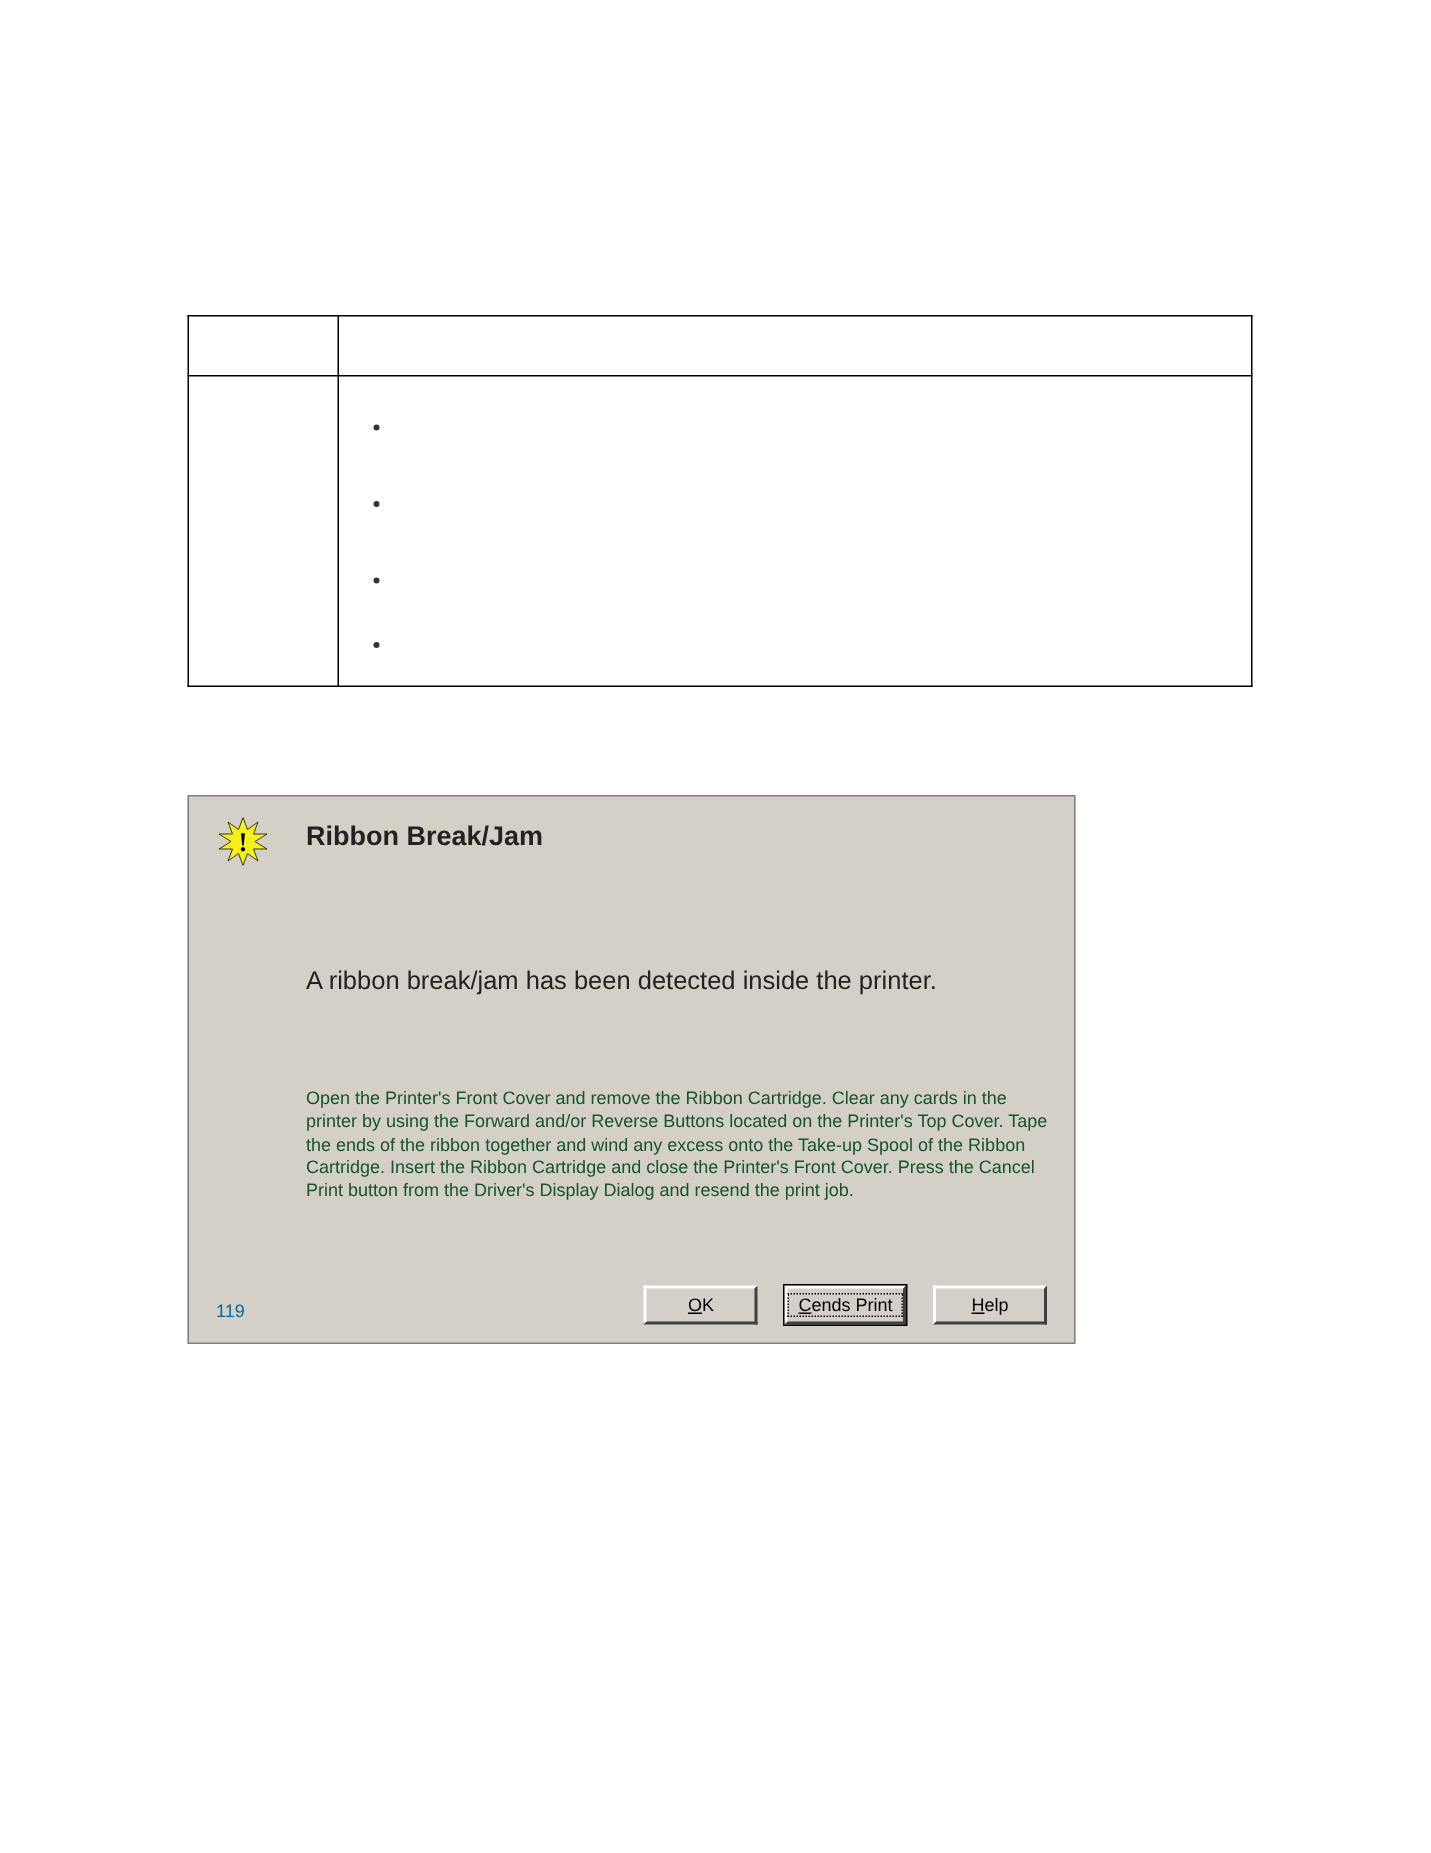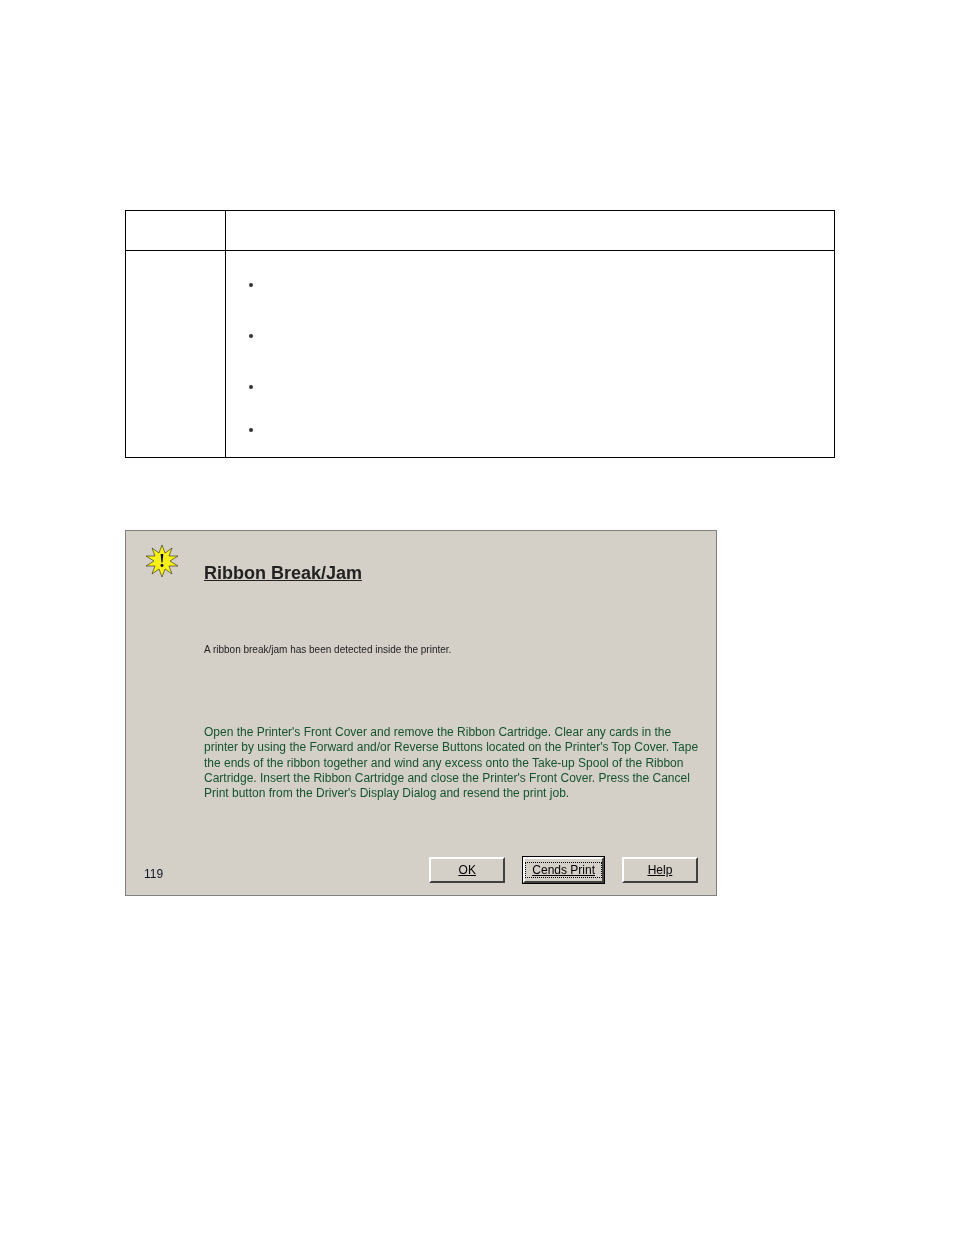--- a/index.html
+++ b/index.html
@@ -62,53 +62,52 @@
   .dlg-icon {
     position: absolute;
     left: 20px;
     top: 14px;
     width: 32px;
     height: 32px;
   }
   .dlg-title {
     position: absolute;
     left: 78px;
-    top: 32px;
+    top: 16px;
     font-family: Arial, sans-serif;
     font-size: 18px;
     font-weight: bold;
     color: #222;
-    text-decoration: underline;
   }
   .dlg-msg {
     position: absolute;
     left: 78px;
     top: 113px;
     width: 480px;
     font-family: "MS Sans Serif", Tahoma, Arial, sans-serif;
-    font-size: 10px;
+    font-size: 17px;
     color: #222;
   }
   .dlg-instr {
     position: absolute;
     left: 78px;
     top: 194px;
     width: 500px;
     font-family: "MS Sans Serif", Tahoma, Arial, sans-serif;
     font-size: 12px;
     color: #14532d;
     line-height: 1.28;
   }
   .dlg-code {
     position: absolute;
     left: 18px;
     bottom: 14px;
     font-family: "MS Sans Serif", Tahoma, Arial, sans-serif;
     font-size: 12px;
-    color: #0f172a;
+    color: #0369a1;
   }
   .dlg-buttons {
     position: absolute;
     right: 18px;
     bottom: 12px;
     display: flex;
     gap: 18px;
     align-items: center;
   }
   .win-btn {
@@ -126,21 +125,20 @@
     cursor: pointer;
   }
   .win-btn.default {
     outline: 1px solid #000;
     outline-offset: 0;
   }
   .win-btn-inner {
     border: 1px dotted transparent;
     padding: 0 6px;
     display: inline-block;
-    text-decoration: underline;
   }
   .win-btn.default .win-btn-inner {
     border-color: #000;
   }
   .mn { text-decoration: underline; }
 
   
   .star {
     fill: #f7ef1a;
     stroke: #000;

